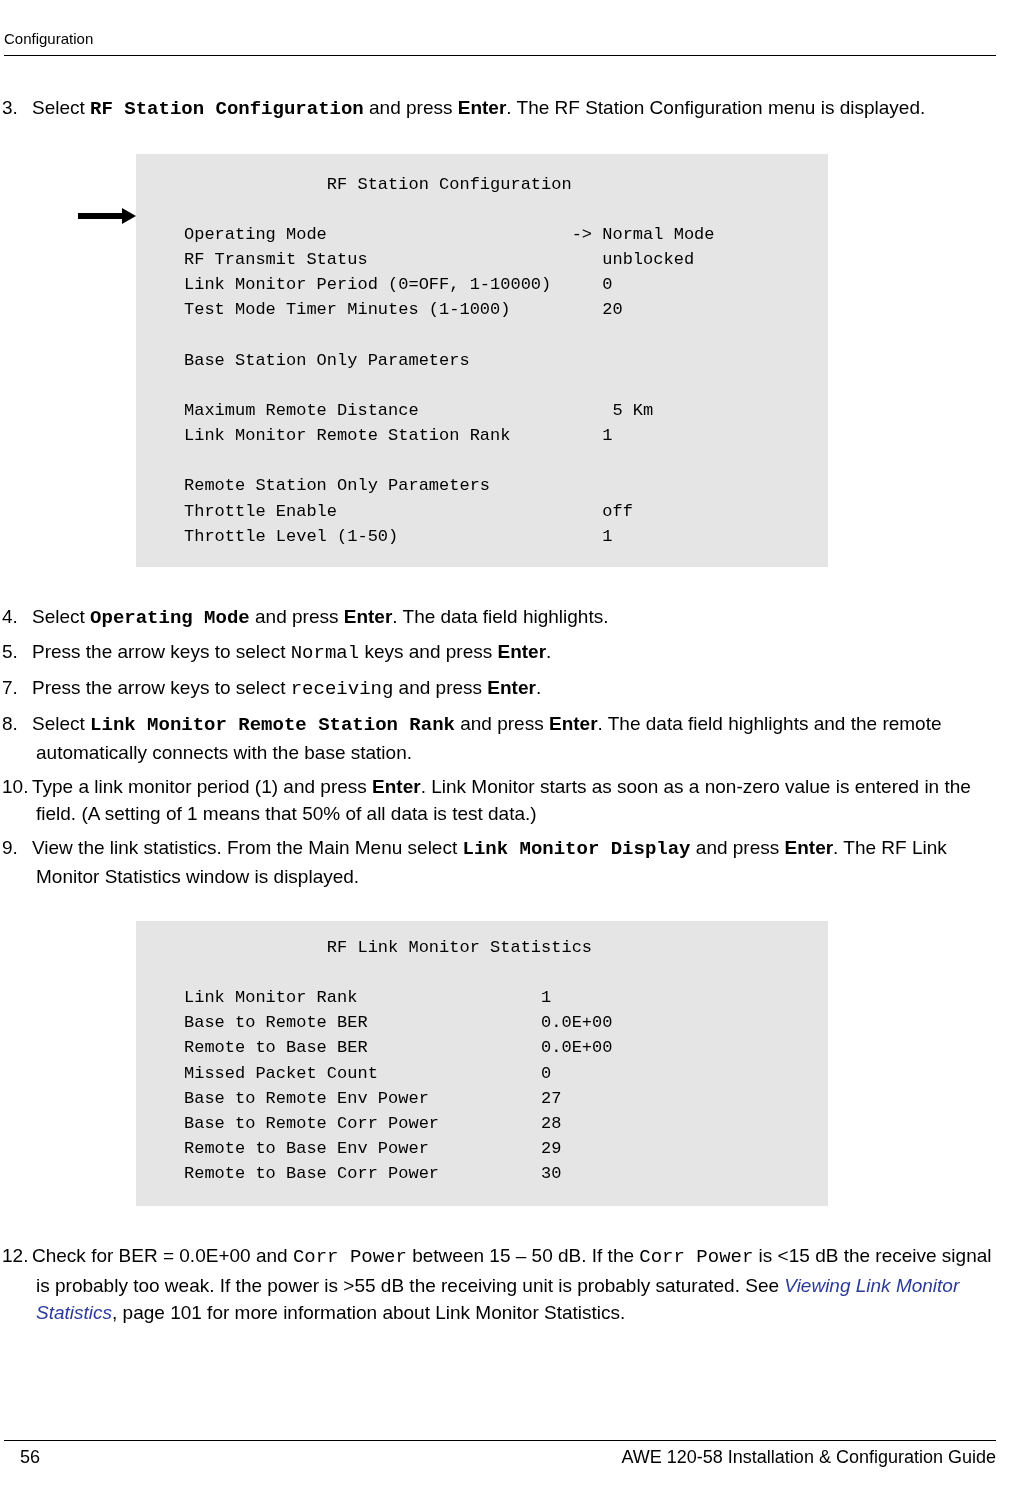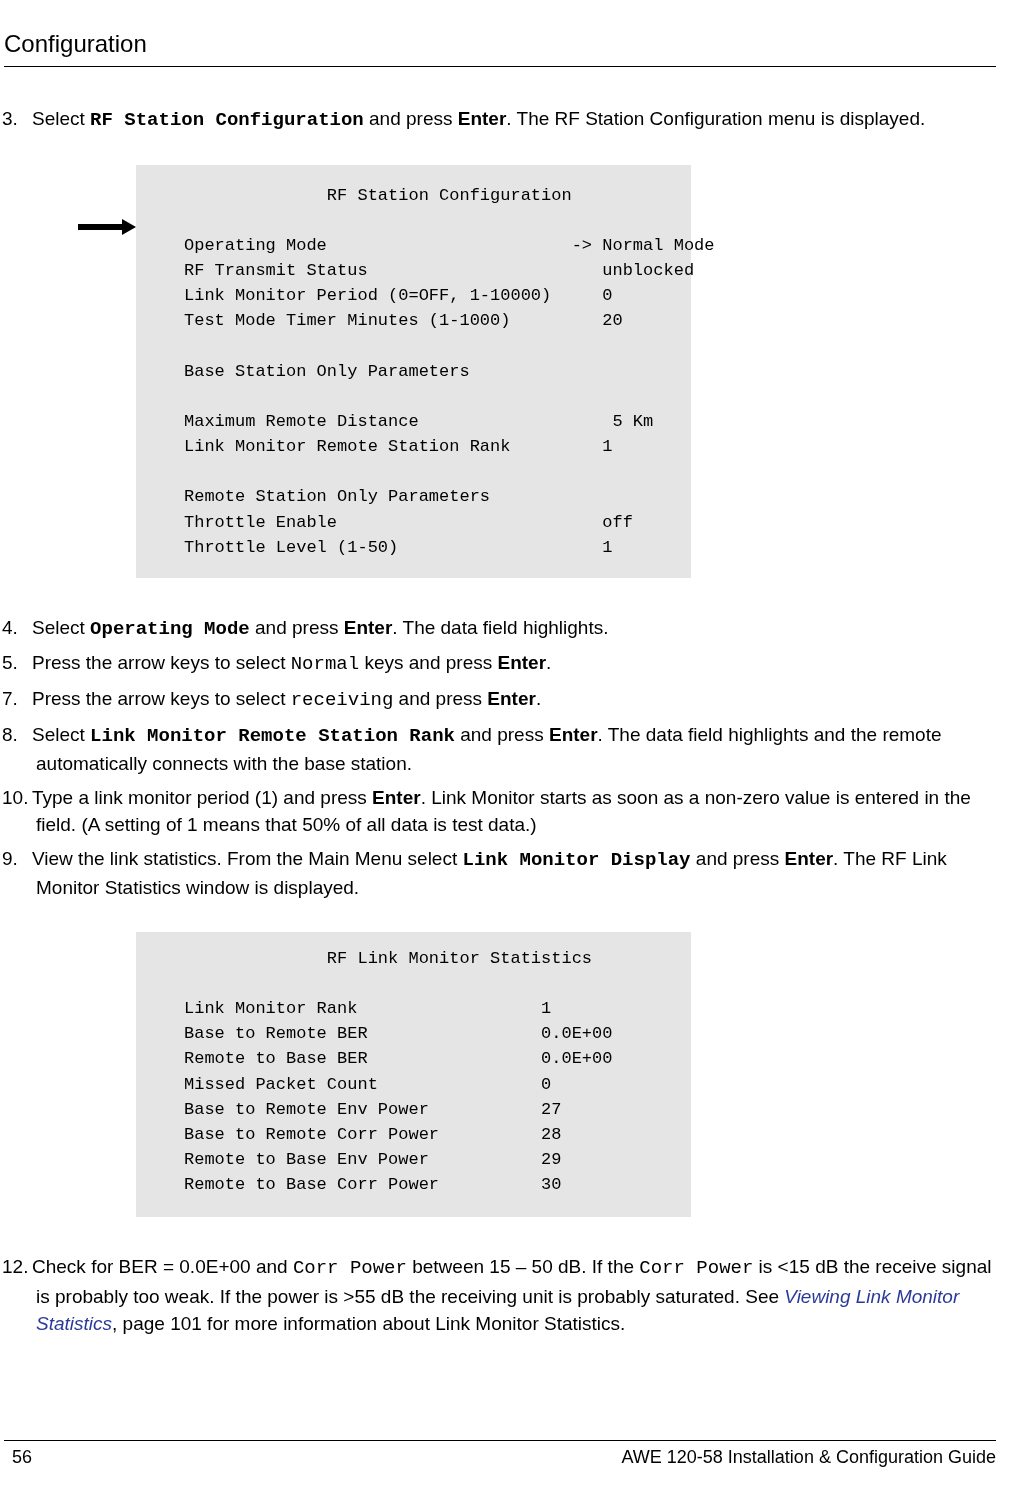--- a/index.html
+++ b/index.html
@@ -16,21 +16,21 @@
       position: relative;
       box-sizing: border-box;
     }
     .page {
       padding: 30px 16px 0 0;
       box-sizing: border-box;
       height: 100%;
       position: relative;
     }
     .header {
-      font-size: 24px;
+      font-size: 15px;
       margin: 0 0 8px 4px;
       font-weight: 400;
     }
     .rule {
       border: none;
       border-top: 1.5px solid #000;
       margin: 0 0 38px 4px;
     }
     ol.steps {
       list-style: none;
@@ -49,21 +49,21 @@
       width: 30px;
       text-indent: 0;
     }
     .mono { font-family: "Courier New", Courier, monospace; }
     .mono-bold { font-family: "Courier New", Courier, monospace; font-weight: bold; }
     .bold { font-weight: 700; }
     .italic-link { font-style: italic; color: #2a3a9a; }
     .terul { white-space: pre; }
     .terminal-wrap {
       margin: 30px 0 36px 100px;
-      width: 555px;
+      width: 692px;
       position: relative;
     }
     .terminal {
       background: #e5e5e5;
       font-family: "Courier New", Courier, monospace;
       font-size: 17px;
       line-height: 1.48;
       padding: 18px 12px 18px 48px;
       white-space: pre;
       text-indent: 0;
@@ -86,21 +86,21 @@
     }
     .footer-rule {
       border: none;
       border-top: 1.5px solid #000;
       margin: 0 0 6px 4px;
     }
     .footer-row {
       display: flex;
       justify-content: space-between;
       font-size: 18px;
-      margin-left: 12px;
+      margin-left: 20px;
       gap: 16px;
     }
   </style>
 </head>
 <body>
 
 <div class="page">
 
   <div class="header">Configuration</div>
   <hr class="rule">

